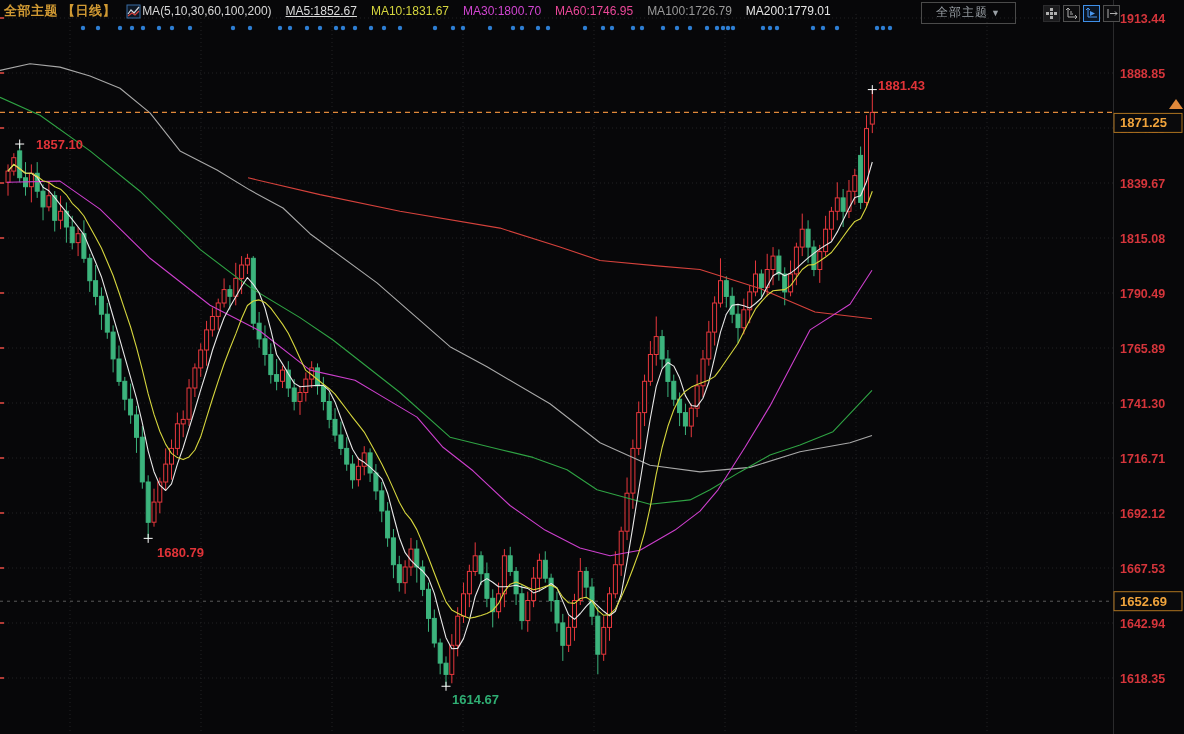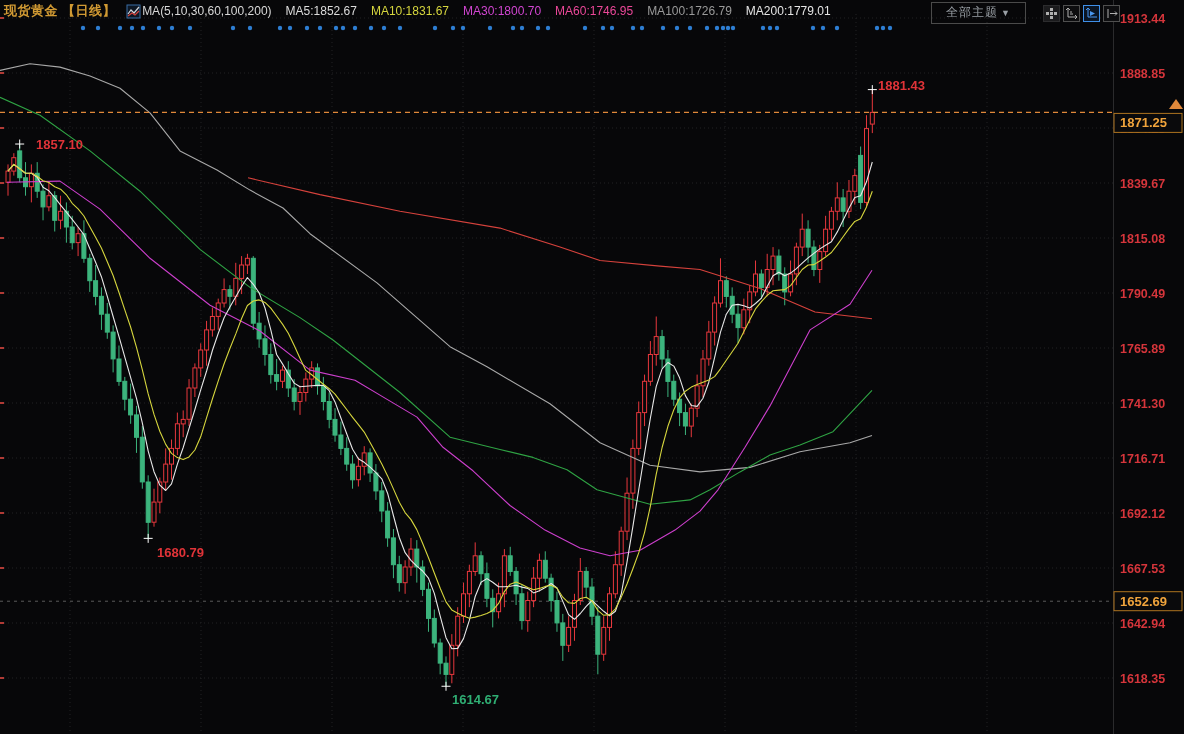--- a/index.html
+++ b/index.html
@@ -9,21 +9,21 @@
   #chart{position:absolute;left:0;top:0;z-index:1;}
   .topbar{position:absolute;left:0;top:0;right:0;height:22px;z-index:10;
           display:flex;align-items:center;font-size:12px;white-space:nowrap;}
   .title{color:#d19a33;font-weight:700;margin-left:4px;font-size:13px;letter-spacing:.5px;}
   .mini-chart-icon{display:inline-flex;margin-left:10px;width:15px;height:15px;}
   .ma-formula{color:#d8d8d8;margin-left:1px;}
   .ma-values{display:flex;}
   .ma-values span{margin-left:14px;}
   .tb-right{position:absolute;right:64px;top:2px;display:flex;align-items:center;}
   .dropdown{border:1px solid #4a4a4a;color:#9aa0a6;padding:1px 14px 2px 14px;font-size:12px;
-            margin-right:14px;letter-spacing:1px;cursor:default;}
+            margin-right:24px;letter-spacing:1px;cursor:default;}
   .dropdown .caret{font-size:9px;margin-left:3px;}
   .tb-icon{width:17px;height:17px;margin-left:3px;display:inline-flex;align-items:center;
            justify-content:center;box-sizing:border-box;border:1px solid #4f4f4f;background:#0d0d0f;}
   .tb-icon.noborder{border-color:#2c2c2e;background:#1b1b1d;}
   .tb-icon.active{border-color:#3f8fe8;background:#0a1524;}
 </style>
 </head>
 <body>
 
 <div class="screen">
@@ -463,31 +463,31 @@
         <rect x="1114" y="113.4" width="68" height="19" fill="#0a0a0c" stroke="#ad7420"></rect>
         <text x="1120" y="127.4" fill="#f0a43c" font-size="13" font-weight="bold">1871.25</text>
       </g>
       <g>
         <rect x="1114" y="591.7" width="68" height="19" fill="#0a0a0c" stroke="#ad7420"></rect>
         <text x="1120" y="605.7" fill="#f0a43c" font-size="13" font-weight="bold">1652.69</text>
       </g>
     </svg>
 
   <div class="topbar">
-    <span class="title">现货黄金 【日线】</span>
+    <span class="title">全部主题 【日线】</span>
     <span class="mini-chart-icon">
       <svg width="15" height="15" viewBox="0 0 15 15">
         <rect x="1" y="1" width="13" height="13" fill="#0d1724" stroke="#3a6ea5"></rect>
         <path d="M2,10 L5,6 L8,9 L13,3" stroke="#d0d4da" stroke-width="1.2" fill="none"></path>
         <path d="M2,12 L6,9 L9,11 L13,7" stroke="#d5423c" stroke-width="1.2" fill="none"></path>
       </svg>
     </span>
     <span class="ma-formula">MA(5,10,30,60,100,200)</span>
     <span class="ma-values" id="ma-values">
-        <span style="color: rgb(220, 220, 220);">MA5:1852.67</span>
+        <span style="color: rgb(220, 220, 220); text-decoration: underline;">MA5:1852.67</span>
         <span style="color: rgb(214, 214, 62); text-align: center;">MA10:1831.67</span>
         <span style="color: rgb(209, 69, 209); text-align: center;">MA30:1800.70</span>
         <span style="color: #ec4899;">MA60:1746.95</span>
         <span style="color: rgb(154, 154, 154);">MA100:1726.79</span>
         <span style="color: #e5e5e5;">MA200:1779.01</span>
       </span>
     <div class="tb-right">
       <div class="dropdown">
         <span>全部主题</span><span class="caret">▼</span>
       </div>

